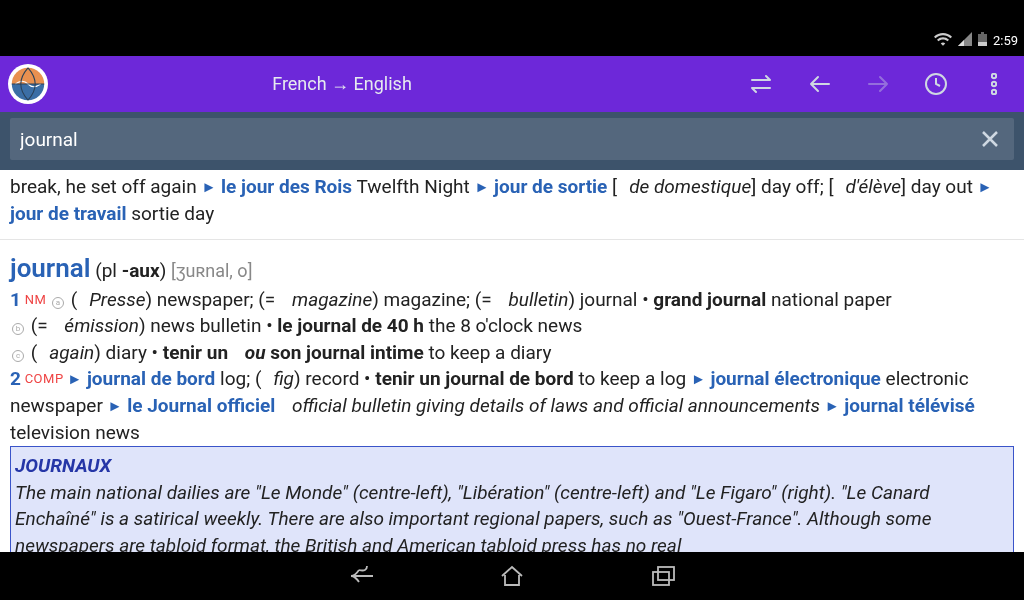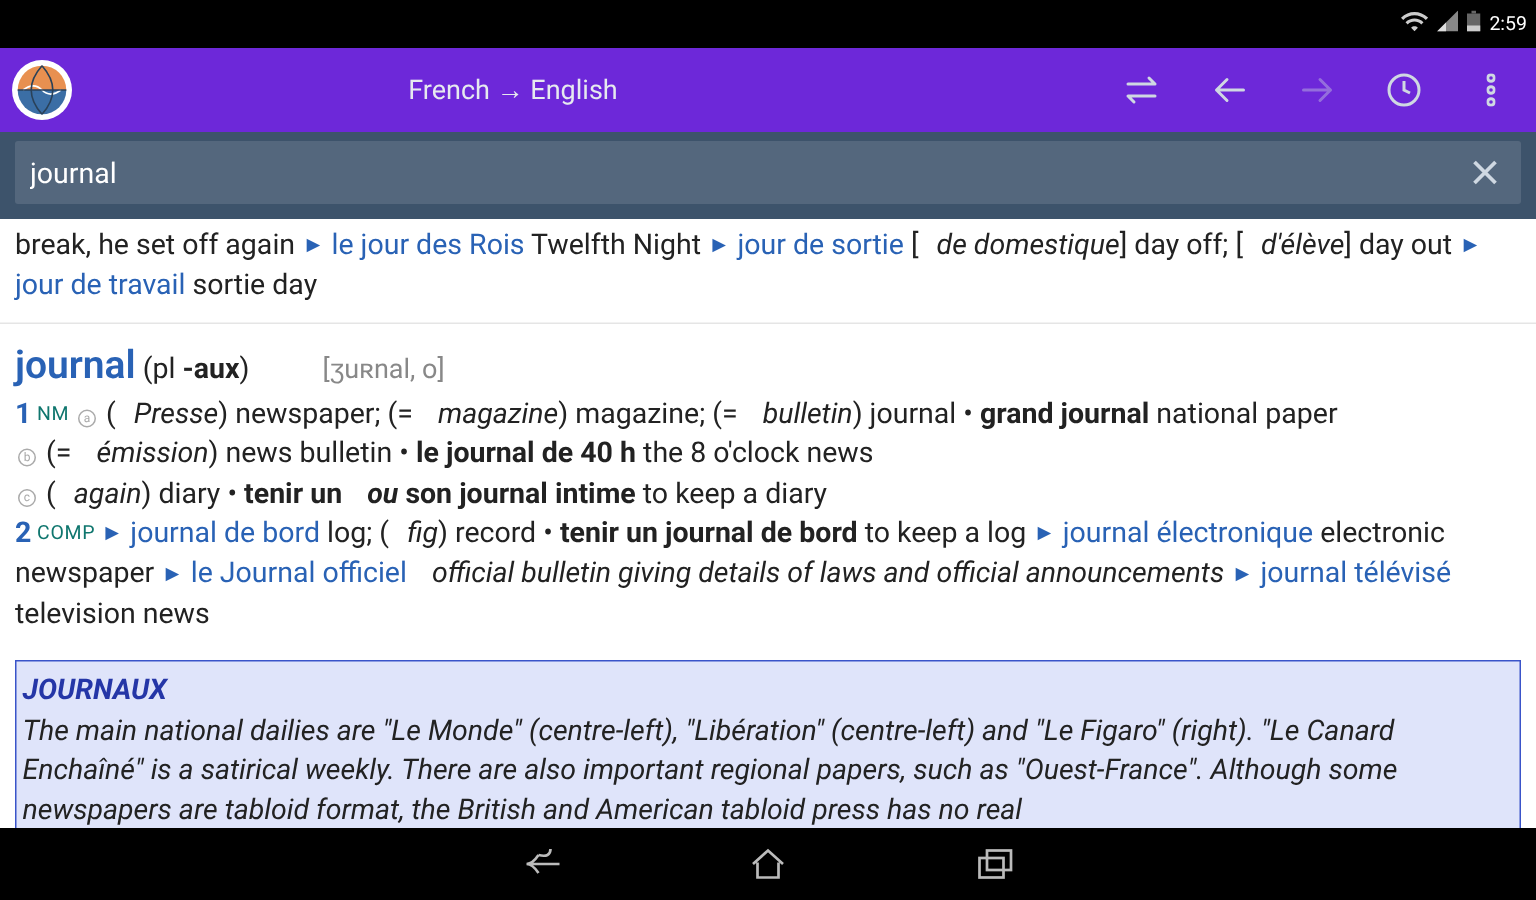--- a/index.html
+++ b/index.html
@@ -1,20 +1,20 @@
 <!DOCTYPE html>
 <html><head>
 <meta charset="utf-8">
 <style>
   * { box-sizing: border-box; margin: 0; padding: 0; }
   html, body { width: 1024px; height: 600px; overflow: hidden; font-family: "Segoe UI", Roboto, sans-serif; }
   body { background: #000; display: flex; flex-direction: column; }
 
   
-  .status-bar { height: 24px; background: #000; color: #fff; display: flex; align-items: center; justify-content: flex-end; padding: 16px 6px; font-size: 13px; gap: 6px; }
+  .status-bar { height: 24px; background: #000; color: #fff; display: flex; align-items: center; justify-content: flex-end; padding: 16px 6px; font-size: 13px; gap: 6px; margin-top: 24px; }
   .status-bar svg { fill: #ccc; }
 
   
   .action-bar { height: 56px; background: #6d28d9; display: flex; align-items: center; padding: 0 8px; gap: 8px; color: #fff; }
   .logo-wrap { display: flex; align-items: center; }
   .logo-circle { width: 40px; height: 40px; border-radius: 50%; background: #fff; display: flex; align-items: center; justify-content: center; overflow: hidden; }
   .logo-circle svg { width: 36px; height: 36px; }
   .lang-title { flex: 1; text-align: center; font-size: 18px; color: #e6eaef; margin-left: -110px; }
   .ab-actions { display: flex; align-items: center; gap: 26px; margin-right: 6px; }
   .ab-btn { width: 32px; height: 32px; display: flex; align-items: center; justify-content: center; cursor: pointer; }
@@ -25,32 +25,32 @@
   .search-field { display: flex; align-items: center; background: rgba(255,255,255,0.12); border-radius: 2px; height: 42px; padding: 0 10px; }
   .search-input { flex: 1; background: transparent; border: none; outline: none; color: #fff; font-size: 19px; font-family: inherit; }
   .search-clear { cursor: pointer; width: 28px; height: 28px; display: flex; align-items: center; justify-content: center; }
   .search-clear svg { stroke: #cfd8e2; stroke-width: 2.5; fill: none; }
 
   
   .content { flex: 1; background: #fff; overflow: hidden; padding: 4px 10px 0 10px; color: #222; font-size: 19px; line-height: 1.4; }
   .prev-entry { padding-bottom: 8px; }
   .divider { border-top: 1px solid #e5e5e5; margin: 4px -10px 10px -10px; }
   .arrow { color: #2962b5; font-size: 15px; vertical-align: 1px; }
-  .phrase { color: #2962b5; font-weight: normal; }
+  .phrase { color: #2962b5; font-weight: bold; }
   .headword { color: #2962b5; font-size: 26px; font-weight: 600; }
   .morph { font-size: 19px; }
   .morph .pl { }
   .morph .aux { font-weight: bold; margin-top: 40px; }
-  .ipa { color: #888; font-size: 18px; margin-left: 44px; }
+  .ipa { color: #888; font-size: 18px; }
   .sensenum { color: #2962b5; font-weight: bold; }
-  .pos { color: #0f766e; font-size: 13px; letter-spacing: 0.5px; vertical-align: 2px; }
+  .pos { color: #ef4444; font-size: 13px; letter-spacing: 0.5px; vertical-align: 2px; }
   .marker { display: inline-block; width: 12px; height: 12px; border: 1px solid #aaa; border-radius: 50%; font-size: 8px; line-height: 10px; text-align: center; color: #aaa; vertical-align: 1px; margin: 0 2px; }
   .gloss { font-style: italic; padding-left: 12px; }
   .bold { font-weight: bold; }
-  .box-note { border: 1.5px solid #3a54c9; background: #dfe4fa; padding: 6px 4px 4px 4px; margin-top: 18px; font-style: italic; color: #222; }
+  .box-note { border: 1.5px solid #3a54c9; background: #dfe4fa; padding: 6px 4px 4px 4px; font-style: italic; color: #222; }
   .box-note .box-title { color: #2536a7; font-weight: bold; font-style: italic; }
 
   
   .nav-bar { height: 48px; background: #000; display: flex; align-items: center; justify-content: center; gap: 120px; }
   .nav-btn { width: 32px; height: 32px; display: flex; align-items: center; justify-content: center; cursor: pointer; }
   .nav-btn svg { stroke: #bbb; fill: none; stroke-width: 1.8; }
 </style>
 </head>
 <body>
 

